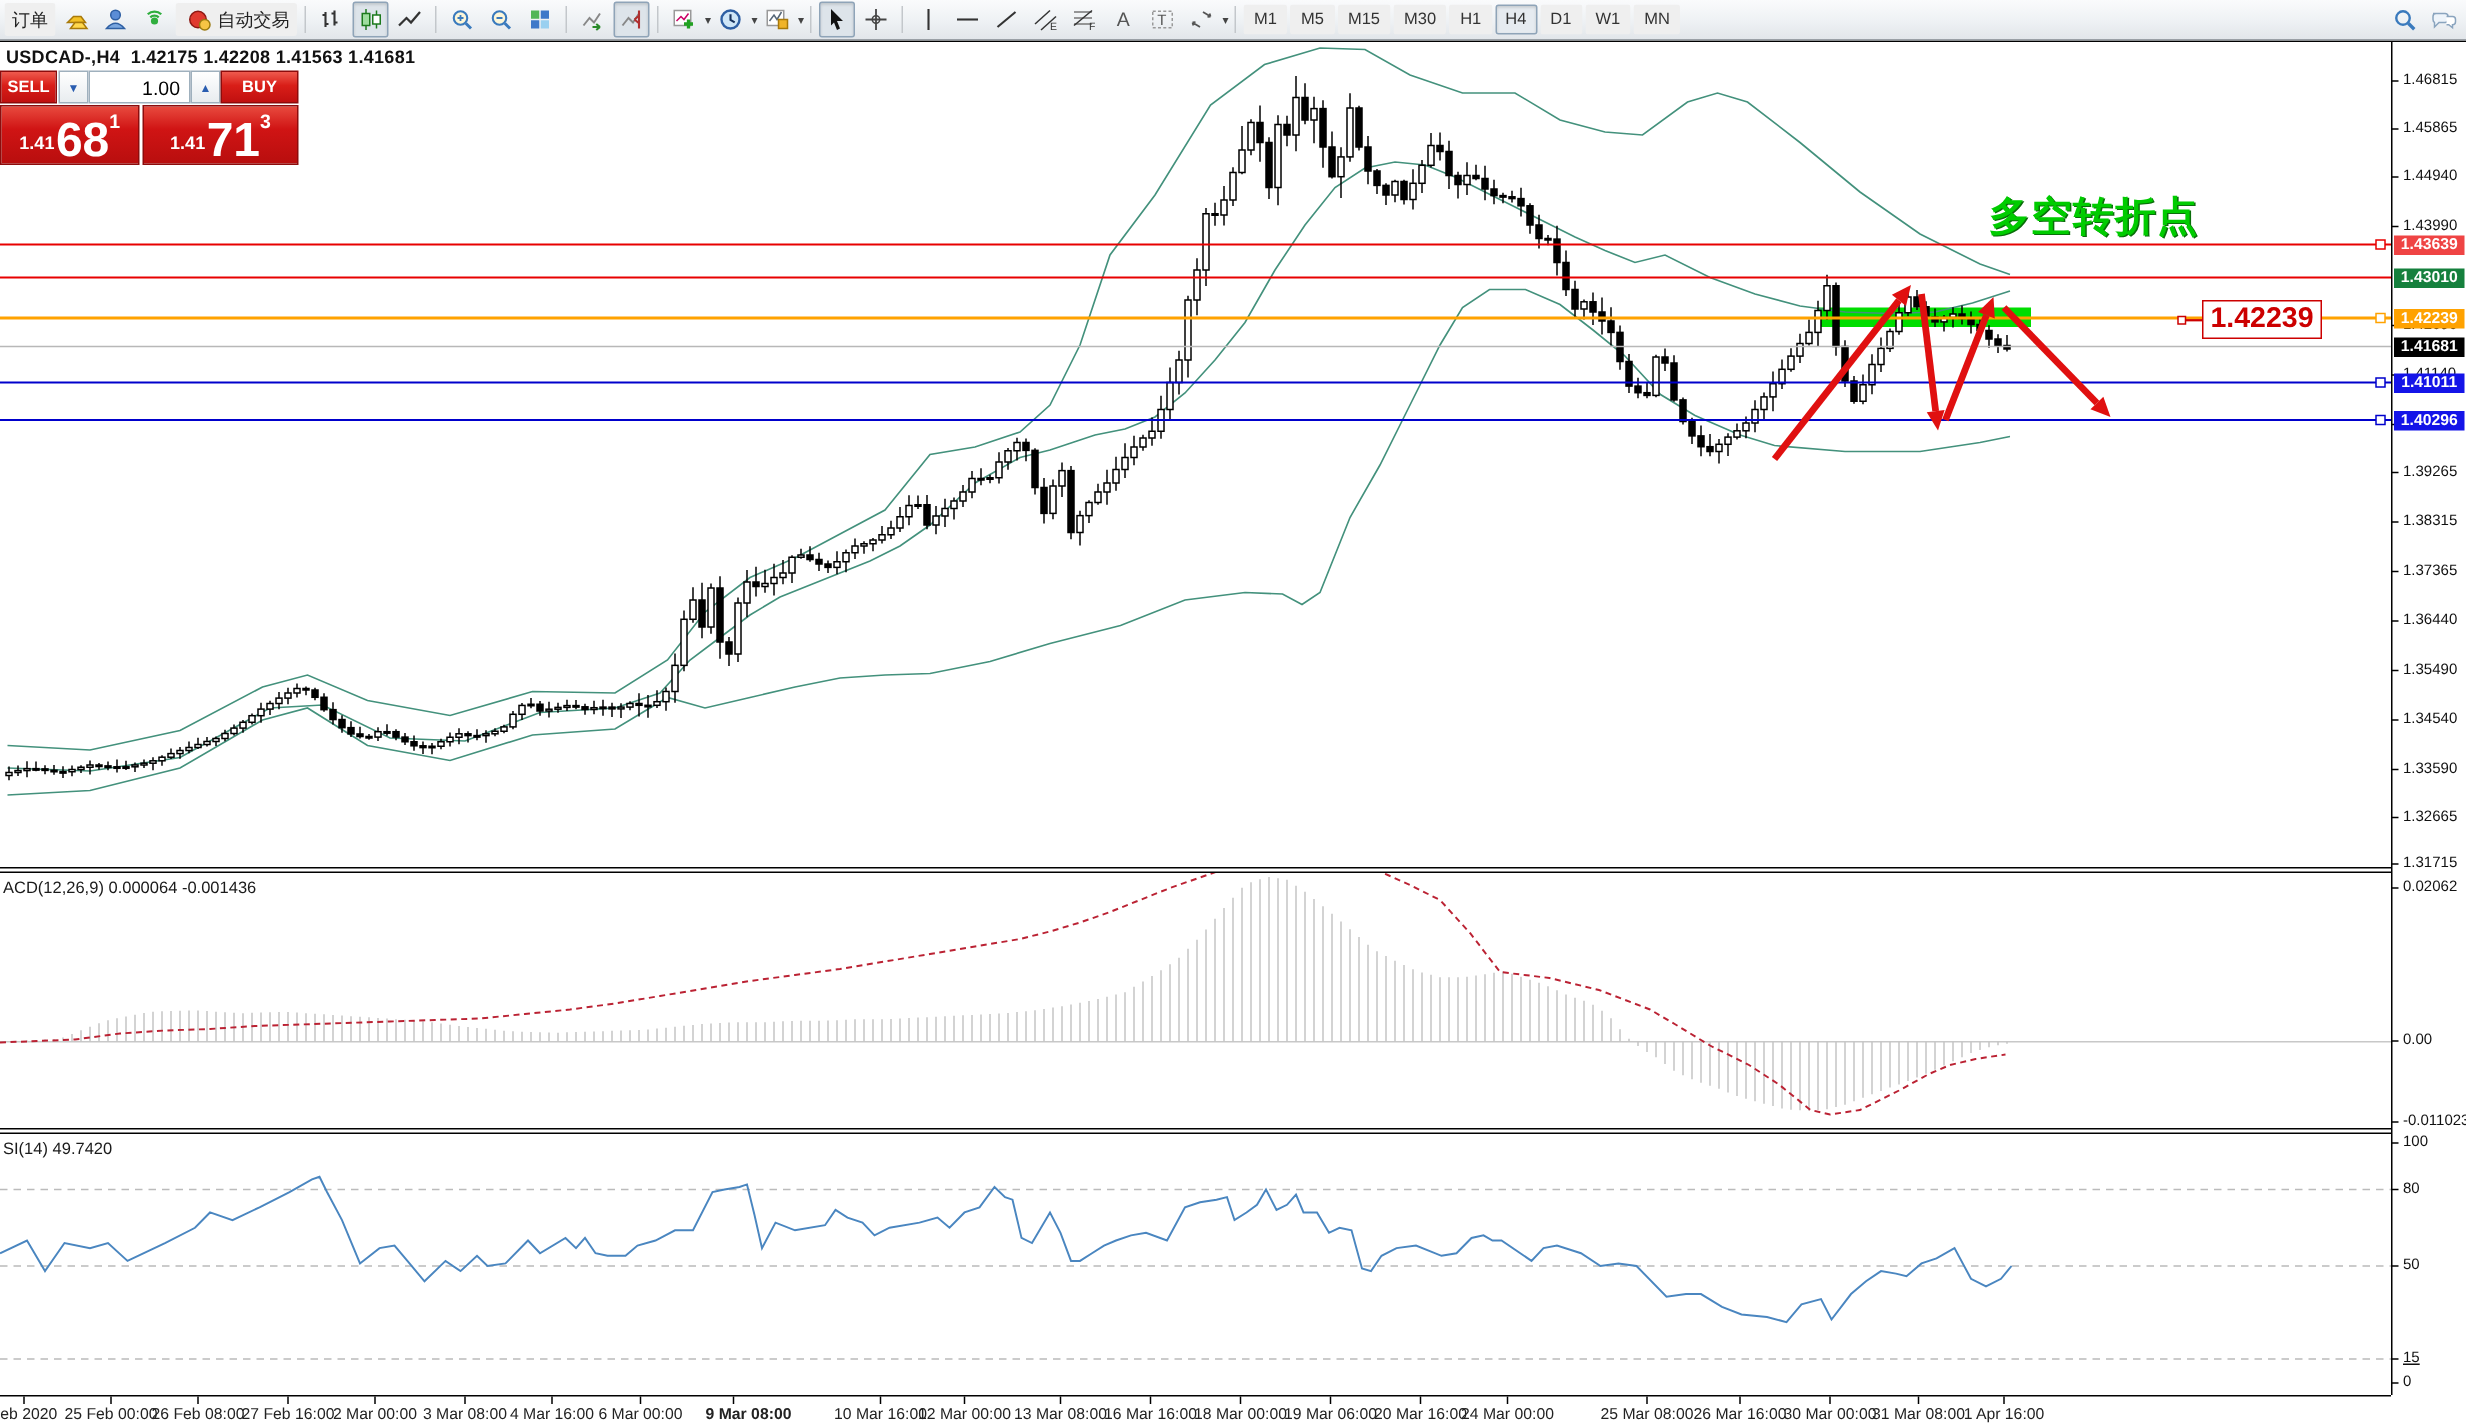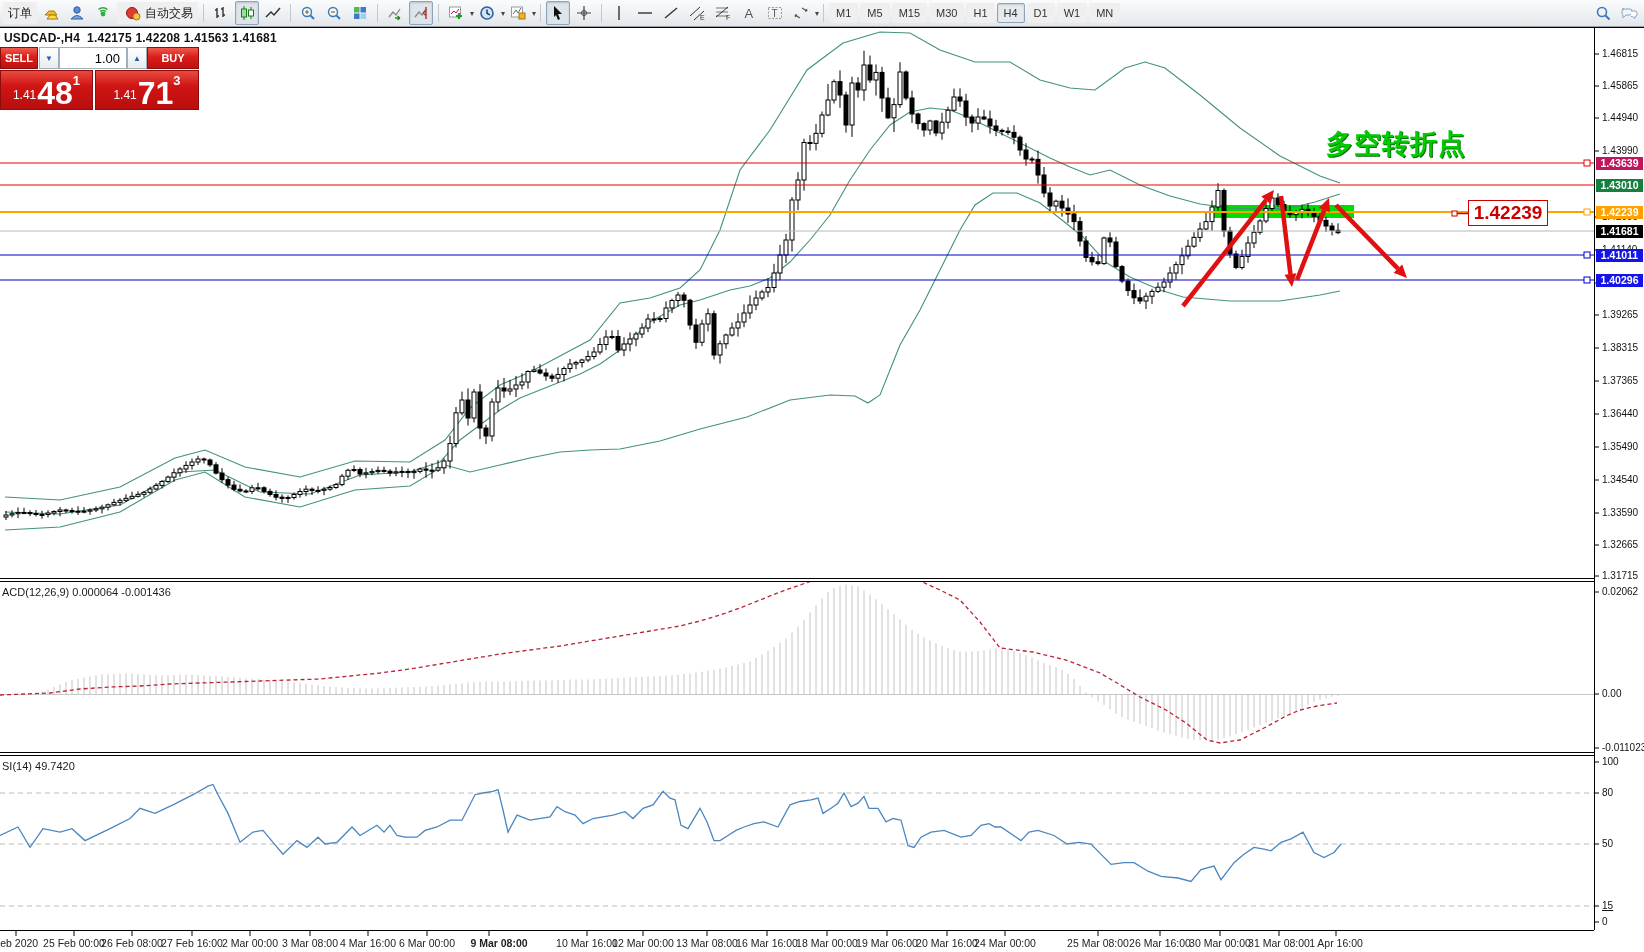--- a/index.html
+++ b/index.html
@@ -44,21 +44,21 @@
     border:1px solid #9fb0bd;box-sizing:border-box;display:flex;align-items:center;justify-content:center;
     font-size:8px;color:#2a5db0;z-index:10;}
   #vol-up{left:127px;}
   #vol-input{left:59px;top:47px;width:68px;height:22px;border:1px solid #9fb0bd;box-sizing:border-box;
     font-size:13px;text-align:right;padding-right:6px;z-index:10;font-family:"Liberation Sans",sans-serif;}
   .bigpanel{top:70px;height:40px;display:flex;align-items:flex-end;justify-content:center;color:#fff;
     background:linear-gradient(180deg,#e84a3e 0%,#d01414 40%,#b80e0e 100%);border:1px solid #8d0c0c;
     box-sizing:border-box;z-index:10;padding-bottom:3px;}
   #sell-panel{left:0;width:93px;}
   #buy-panel{left:95px;width:104px;}
-  .pfx{font-size:12px;font-weight:normal;margin:0 1px 4px 0;}
+  .pfx{font-size:12px;font-weight:bold;margin:0 1px 4px 0;}
   .big{font-size:32px;font-weight:bold;line-height:26px;}
   .sup{font-size:13px;font-weight:bold;align-self:flex-start;margin-top:2px;}
   svg text{font-family:"Liberation Sans",sans-serif;}
 </style>
 </head>
 <body>
 
 <div id="app">
 
   <div id="toolbar">
@@ -1067,21 +1067,21 @@
     <span>1.42239</span>
   </div>
 
   <button id="sell-btn" class="abs redbtn">SELL</button>
   <button id="vol-down" class="abs">▼</button>
   <input id="vol-input" class="abs" value="1.00" style="">
   <button id="vol-up" class="abs">▲</button>
   <button id="buy-btn" class="abs redbtn">BUY</button>
   <div id="sell-panel" class="abs bigpanel">
     <span class="pfx">1.41</span>
-    <span class="big">48</span>
+    <span class="big">68</span>
     <span class="sup">1</span>
   </div>
   <div id="buy-panel" class="abs bigpanel">
     <span class="pfx">1.41</span>
     <span class="big">71</span>
     <span class="sup">3</span>
   </div>
 
   <div id="y-axis">
       <div class="ytick" style="top: 48px;">1.46815</div>
@@ -1101,21 +1101,21 @@
       <div class="ytick" style="top: 244px;">1.41140</div>
       <div class="ytick" style="top: 277px;">1.40190</div>
       <div class="ytick" style="top: 586px;">0.02062</div>
       <div class="ytick" style="top: 688px;">0.00</div>
       <div class="ytick" style="top: 742px;">-0.011023</div>
       <div class="ytick" style="top: 756px;">100</div>
       <div class="ytick" style="top: 787px;">80</div>
       <div class="ytick" style="top: 838px;">50</div>
       <div class="ytick" style="top: 900px; text-decoration: underline;">15</div>
       <div class="ytick" style="top: 916px;">0</div>
-      <div class="ytag" style="top: 156.5px; background: #be185d;">1.43639</div>
+      <div class="ytag" style="top: 156.5px; background: #ef4444;">1.43639</div>
       <div class="ytag" style="top: 178.5px; background: #15803d;">1.43010</div>
       <div class="ytag" style="top: 205.5px; background: rgb(255, 162, 0);">1.42239</div>
       <div class="ytag" style="top: 224.5px; background: rgb(0, 0, 0);">1.41681</div>
       <div class="ytag" style="top: 248.5px; background: rgb(20, 20, 232);">1.41011</div>
       <div class="ytag" style="top: 273.5px; background: rgb(20, 20, 232);">1.40296</div>
     </div>
   <div id="time-axis">
       <div class="xlab" style="left: 16px;">Feb 2020</div>
       <div class="xlab" style="left: 74px;">25 Feb 00:00</div>
       <div class="xlab" style="left: 132px;">26 Feb 08:00</div>

